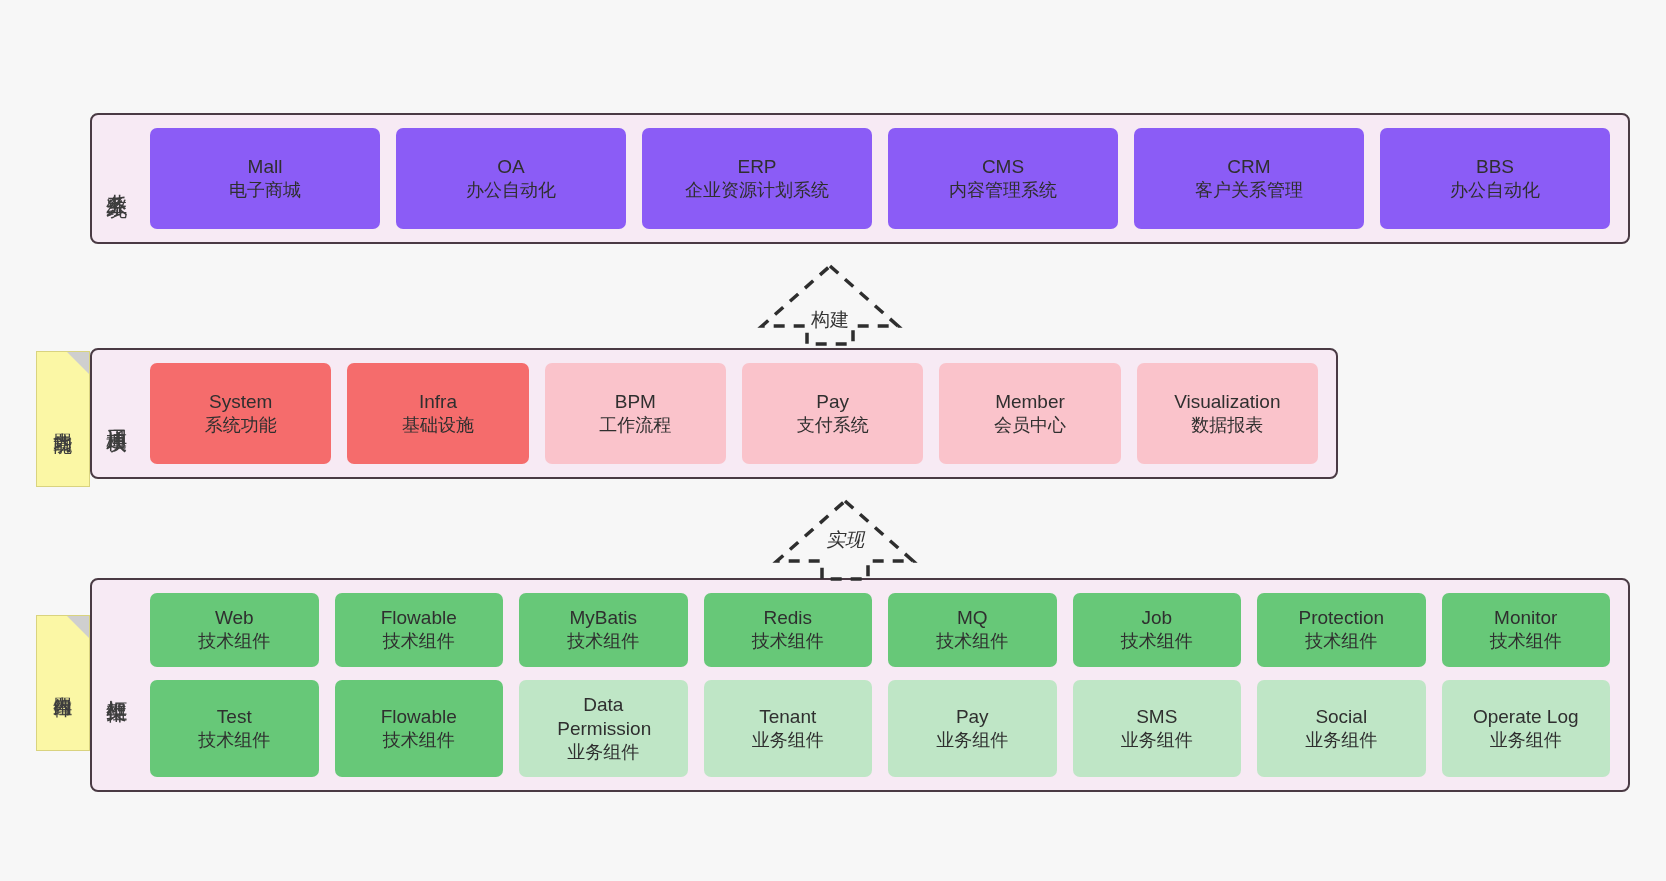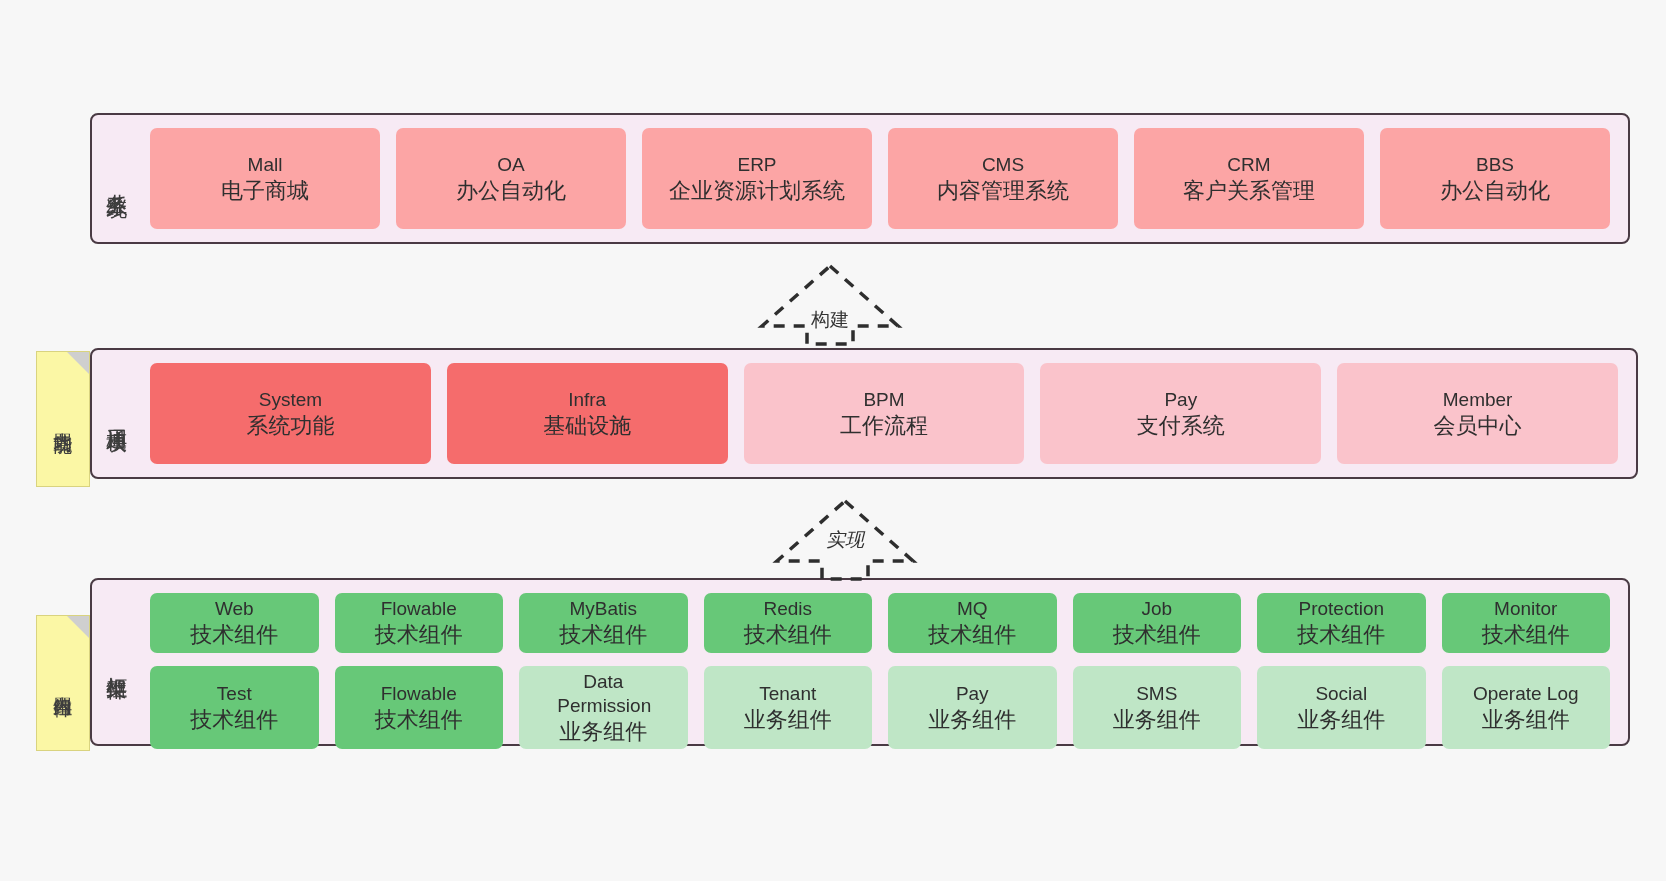--- a/index.html
+++ b/index.html
@@ -81,25 +81,25 @@
     justify-content: center;
     text-align: center;
     line-height: 1.26;
     padding: 4px 6px;
   }
   .card .en {
     font-size: 19px;
     color: #2f2f2f;
   }
   .card .cn {
-    font-size: 22px;
+    font-size: 18px;
     color: #2f2f2f;
   }
 
-  .c-blue        { background: #fca5a5; }
+  .c-blue        { background: #8b5cf6; }
   .c-red         { background: #f56c6c; }
   .c-pink        { background: #fac3cb; text-align: center; }
   .c-green       { background: #67c878; }
   .c-lightgreen  { background: #bfe6c6; }
 
   
   .note {
     position: absolute;
     box-sizing: border-box;
     width: 54px;
@@ -183,21 +183,21 @@
   <svg class="arrow" style="left:757px; top:262px; width:146px; height:84px;" viewBox="0 0 146 84">
     <path d="M 73 4 L 141 64 L 96 64 L 96 82 L 50 82 L 50 64 L 5 64 Z" fill="none" stroke="#2e2e2e" stroke-width="3.5" stroke-dasharray="11,9" stroke-linejoin="miter"></path>
   </svg>
   <div class="arrow-label" style="left:811px; top:307px;">构建</div>
 
   <div class="note" style="left:36px; top:351px; width:54px; height:136px;">
     <span class="fold"></span>
     <span>内置功能</span>
   </div>
 
-  <div class="layer" style="left:90px; top:348px; width:1548px; height:131px;">
+  <div class="layer" style="left:90px; top:348px; width:1248px; height:131px;">
     <div class="layer-title">通用模块</div>
     <div class="layer-body">
       <div class="layer-rows">
         <div class="row">
           <div class="card c-red">
             <span class="en">System</span>
             <span class="cn">系统功能</span>
           </div>
           <div class="card c-red">
             <span class="en">Infra</span>
@@ -208,36 +208,40 @@
             <span class="cn">工作流程</span>
           </div>
           <div class="card c-pink">
             <span class="en">Pay</span>
             <span class="cn">支付系统</span>
           </div>
           <div class="card c-pink">
             <span class="en">Member</span>
             <span class="cn">会员中心</span>
           </div>
+          <div class="card c-pink">
+            <span class="en">Visualization</span>
+            <span class="cn">数据报表</span>
+          </div>
         </div>
       </div>
     </div>
   </div>
 
   <svg class="arrow" style="left:772px; top:497px; width:146px; height:84px;" viewBox="0 0 146 84">
     <path d="M 73 4 L 141 64 L 96 64 L 96 82 L 50 82 L 50 64 L 5 64 Z" fill="none" stroke="#2e2e2e" stroke-width="3.5" stroke-dasharray="11,9" stroke-linejoin="miter"></path>
   </svg>
   <div class="arrow-label" style="left:826px; top:527px;font-style:italic;">实现</div>
 
   <div class="note" style="left:36px; top:615px; width:54px; height:136px;">
     <span class="fold"></span>
     <span>内置组件</span>
   </div>
 
-  <div class="layer" style="left:90px; top:578px; width:1540px; height:168px;">
+  <div class="layer" style="left:90px; top:578px; width:1540px; height:214px;">
     <div class="layer-title">框架组件</div>
     <div class="layer-body">
       <div class="layer-rows">
 
         <div class="row">
           <div class="card c-green">
             <span class="en">Web</span>
             <span class="cn">技术组件</span>
           </div>
           <div class="card c-green">

